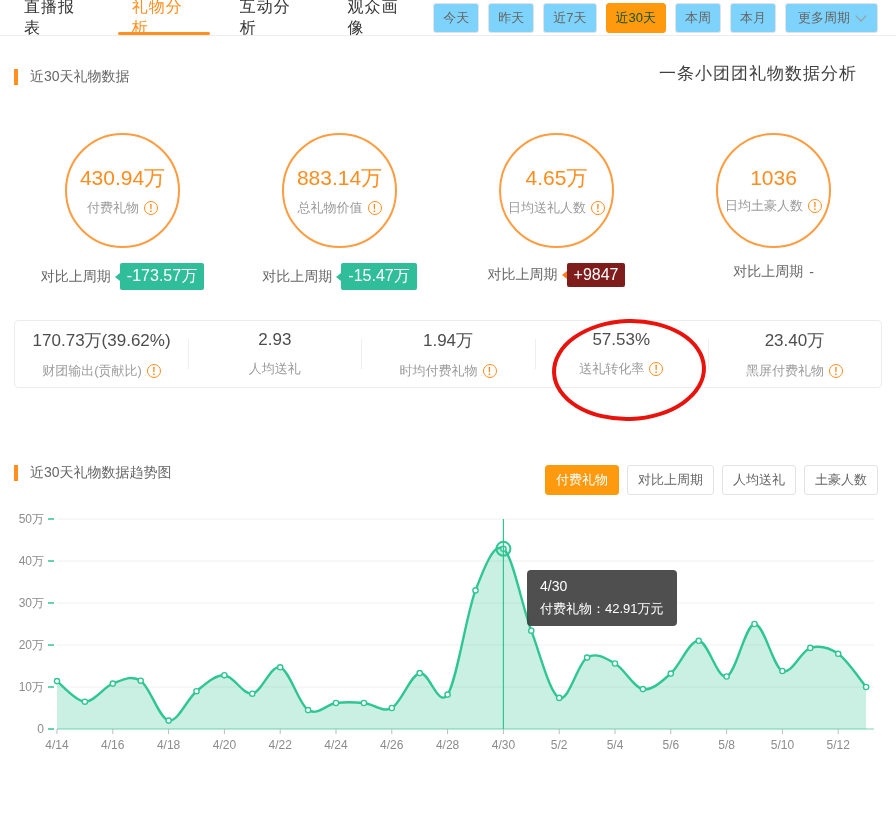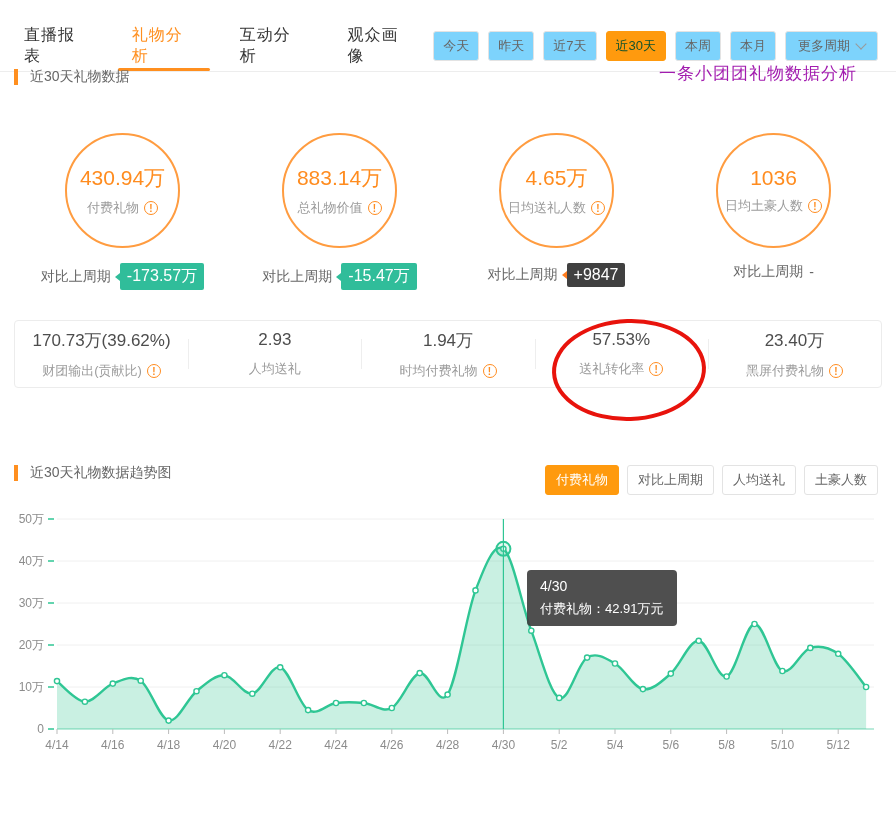--- a/index.html
+++ b/index.html
@@ -1,50 +1,50 @@
 <!DOCTYPE html>
 <html><head>
 <meta charset="utf-8">
 <style>
   html,body{margin:0;padding:0;background:#fff;}
   body{font-family:"Liberation Sans","DejaVu Sans",sans-serif;}
   #app{position:relative;width:896px;height:822px;background:#fff;overflow:hidden;}
 
   
-  .tabbar{position:absolute;top:0;left:0;right:0;height:52px;border-bottom:1px solid #ededed;
-          display:flex;align-items:center;justify-content:space-between;padding:0 18px 0 2px;box-sizing:border-box;margin-top:20px;}
+  .tabbar{position:absolute;top:0;left:0;right:0;height:36px;border-bottom:1px solid #ededed;
+          display:flex;align-items:center;justify-content:space-between;padding:0 18px 0 2px;box-sizing:border-box;}
   .tabs{display:flex;height:100%;}
   .tab{display:flex;align-items:center;padding:0 22px;font-size:16px;color:#333;letter-spacing:1px;cursor:pointer;position:relative;}
   .tab.active{color:#ff8f1f;}
   .tab.active::after{content:"";position:absolute;left:8px;right:8px;bottom:0;height:3px;background:#ff8f1f;border-radius:2px;}
   .periods{display:flex;gap:9px;align-items:center;}
   .pbtn{font-size:13px;color:#666;background:#7dd3fc;border:1px solid #e3e3e3;border-radius:3px;padding:5px 9px;cursor:pointer;white-space:nowrap;}
   .pbtn.active{background:#ff9a0e;border-color:#ff9a0e;color:#14532d;}
   .pbtn.more{display:flex;align-items:center;gap:7px;padding:5px 12px;}
   .chev{width:7px;height:7px;border-right:1.5px solid #999;border-bottom:1.5px solid #999;transform:rotate(45deg);margin-top:-3px;}
 
   
   .sec-head{position:absolute;left:14px;display:flex;align-items:center;gap:12px;}
   .sec-bar{width:4px;height:16px;background:#ff8f1f;}
   .sec-title{font-size:14px;color:#666;}
-  .annotation{position:absolute;top:62px;right:39px;font-size:17px;color:#a21caf;letter-spacing:1px;}
+  .annotation{position:absolute;top:62px;right:39px;font-size:17px;color:#404040;letter-spacing:1px;}
 
   
   .circle-card{position:absolute;top:133px;width:217px;text-align:center;}
   .ring{width:115px;height:115px;margin:0 auto;border:2px solid #ff9c40;border-radius:50%;
         display:flex;flex-direction:column;align-items:center;justify-content:center;box-sizing:border-box;}
   .ring-value{font-size:21px;color:#ff8c1f;}
   .ring-label{font-size:13px;color:#9b9b9b;margin-top:7px;display:flex;align-items:center;gap:5px;}
   .info-icon{display:inline-block;width:14px;height:14px;border:1px solid #ff8c1f;border-radius:50%;
              color:#ff8c1f;font-size:10px;line-height:13px;text-align:center;font-weight:bold;box-sizing:border-box;}
   .info-icon::after{content:"!";}
   .compare-row{position:absolute;top:263px;width:217px;display:flex;justify-content:center;align-items:center;font-size:14px;color:#666;}
   .badge{position:relative;color:#fff;font-size:16px;padding:3px 7px;border-radius:2px;margin-left:9px;white-space:nowrap;}
   .badge.green{background:#30bd9a;}
-  .badge.orange{background:#404040;}
+  .badge.orange{background:#7f1d1d;}
   .badge.green::before,.badge.orange::before{content:"";position:absolute;left:-5px;top:50%;margin-top:-4px;
       border-top:4px solid transparent;border-bottom:4px solid transparent;}
   .badge.green::before{border-right:5px solid #30bd9a;}
   .badge.orange::before{border-right:5px solid #ff7d1f;}
   .badge.plain{color:#666;background:none;font-size:14px;padding:0;margin-left:6px;}
 
   
   .statsbox{position:absolute;left:14px;right:14px;top:320px;height:68px;border:1px solid #ececec;border-radius:4px;display:flex;box-sizing:border-box;}
   .stat{flex:1;display:flex;flex-direction:column;align-items:center;justify-content:center;gap:10px;position:relative;}
   .stat:not(:first-child)::before{content:"";position:absolute;left:0;top:18px;bottom:18px;width:1px;background:#eee;}

